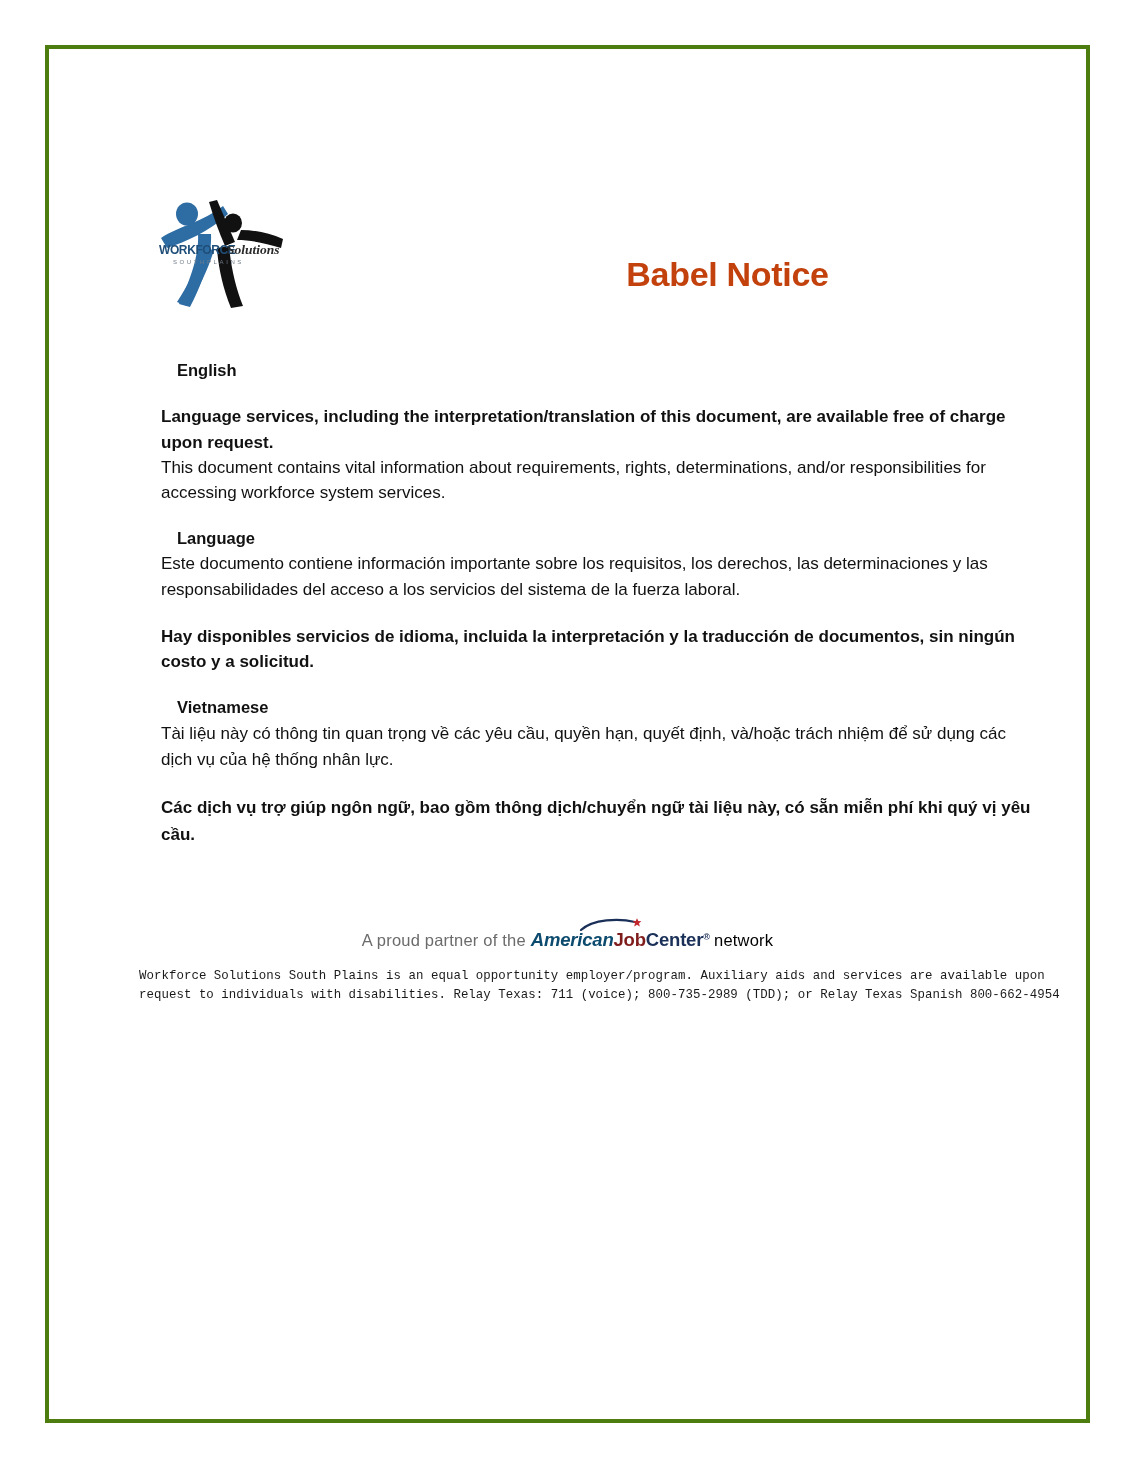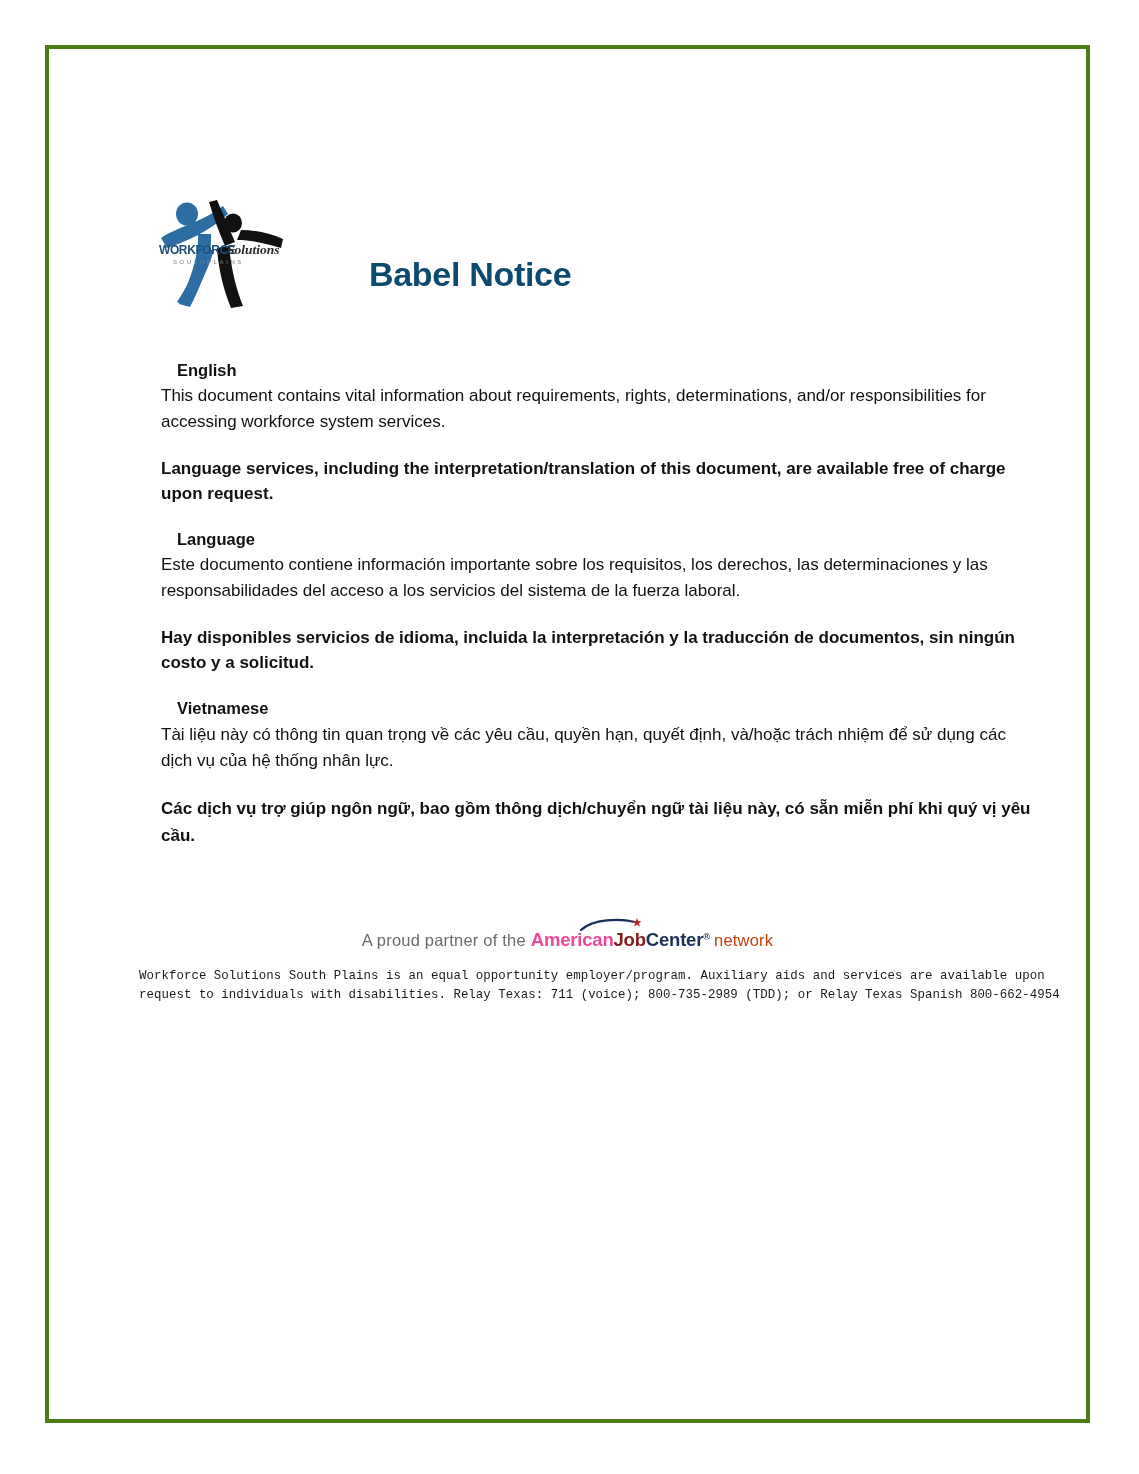--- a/index.html
+++ b/index.html
@@ -38,27 +38,27 @@
     top: 145px;
     width: 130px;
     height: 118px;
   }
   .logo svg { display: block; }
   .doc-title {
     position: absolute;
     left: 0;
     top: 206px;
     width: 100%;
-    text-align: left;
+    text-align: center;
     padding-left: 320px;
     box-sizing: border-box;
     font-size: 34px;
     font-weight: bold;
     letter-spacing: -0.3px;
-    color: #0c4a6e;
+    color: #c2410c;
   }
   
   .content {
     position: absolute;
     left: 112px;
     top: 310px;
     width: 870px;
   }
   .lang-block { margin-bottom: 22px; }
   .lang-label {
@@ -101,30 +101,30 @@
     margin: 0 1px 0 5px;
   }
   .ajc-swoosh {
     position: absolute;
     left: 48px;
     top: -12px;
     width: 70px;
     height: 14px;
   }
   .ajc-word { font-weight: bold; font-size: 18.5px; letter-spacing: -0.2px; }
-  .ajc-american { color: #ec4899; }
+  .ajc-american { color: #0c4a6e; font-style: italic; }
   .ajc-job { color: #7f1d1d; }
   .ajc-center { color: #1b3058; text-align: right; }
   .ajc-reg {
     font-size: 9px;
     color: #1b3058;
     vertical-align: super;
     font-weight: bold;
   }
-  .ajc-network { color: #c2410c; font-size: 16.5px; margin-left: 3px; }
+  .ajc-network { color: #000000; font-size: 16.5px; margin-left: 3px; }
   .disclaimer {
     margin-top: 16px;
     text-align: center;
     font-size: 12.4px;
     color: #1a1a1a;
     line-height: 1.55;
     letter-spacing: 0.05px;
     padding: 0 90px;
   }
   .disclaimer div { white-space: nowrap; font-family: Liberation Mono, monospace; }
@@ -161,22 +161,22 @@
       </svg>
     </div>
 
     <div class="doc-title">Babel Notice</div>
   </div>
 
   <div class="content">
 
     <div class="lang-block">
       <p class="lang-label">English</p>
+      <p class="para bold">Language services, including the interpretation/translation of this document, are available free of charge upon request.</p>
       <p class="para">This document contains vital information about requirements, rights, determinations, and/or responsibilities for accessing workforce system services.</p>
-      <p class="para bold">Language services, including the interpretation/translation of this document, are available free of charge upon request.</p>
     </div>
 
     <div class="lang-block">
       <p class="lang-label">Language</p>
       <p class="para">Este documento contiene información importante sobre los requisitos, los derechos, las determinaciones y las responsabilidades del acceso a los servicios del sistema de la fuerza laboral.</p>
       <p class="para bold">Hay disponibles servicios de idioma, incluida la interpretación y la traducción de documentos, sin ningún costo y a solicitud.</p>
     </div>
 
     <div class="lang-block">
       <p class="lang-label">Vietnamese</p>

